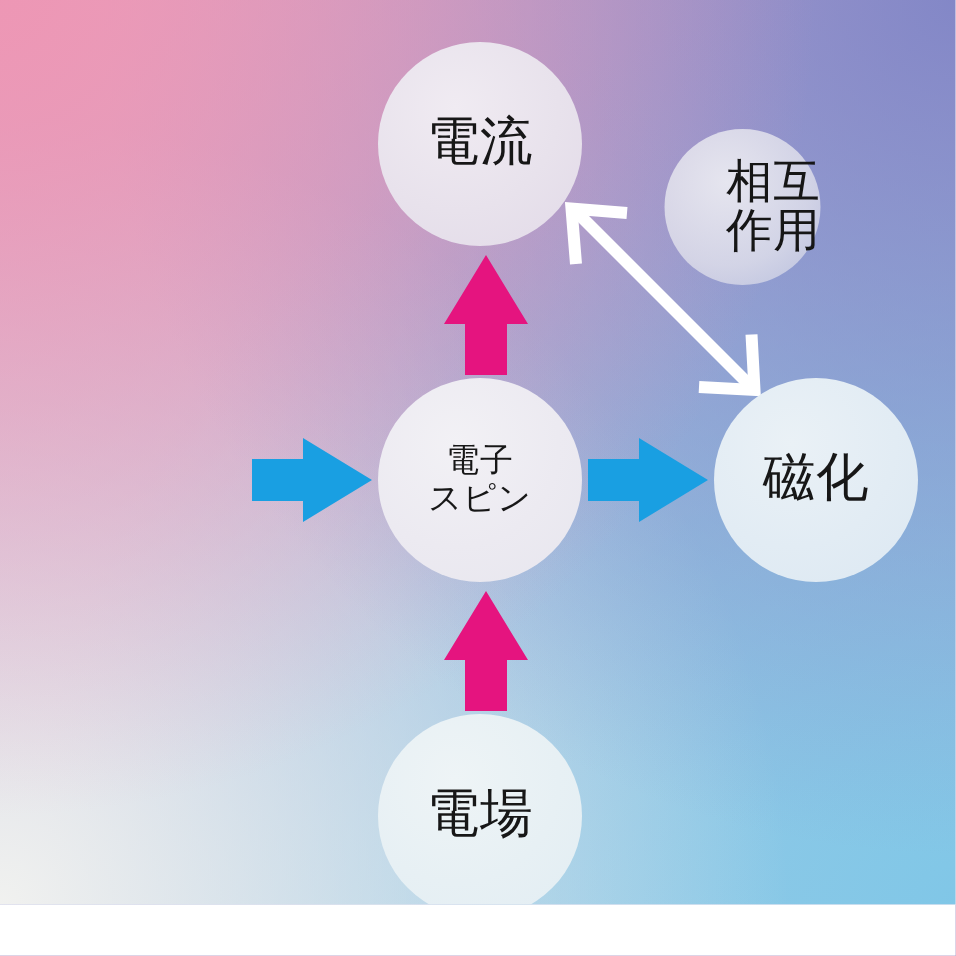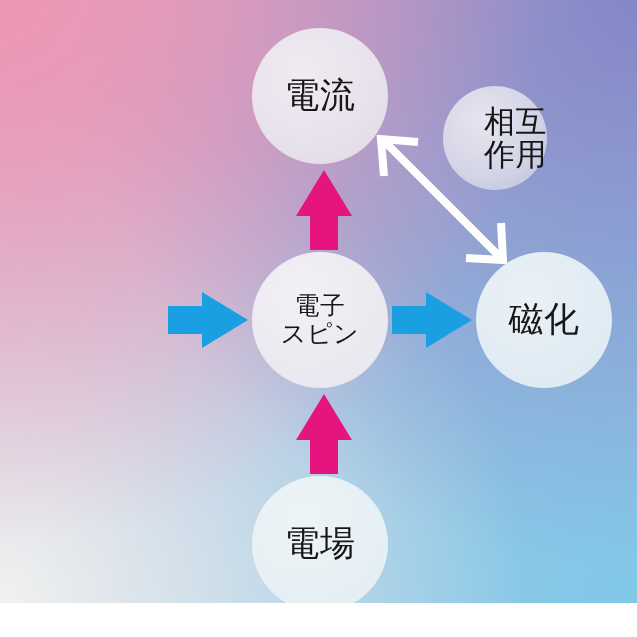--- a/index.html
+++ b/index.html
@@ -50,21 +50,21 @@
   #node-magnetic-field {
     left: 28px; top: 252px;
     width: 136px; height: 136px;
     background: radial-gradient(circle at 38% 32%, #faf3f5 0%, #f4ecf0 55%, #f0e6ec 100%);
     font-size: 35px;
   }
   #node-electron-spin {
     left: 252px; top: 252px;
     width: 136px; height: 136px;
     background: radial-gradient(circle at 38% 32%, #f2f1f5 0%, #eceaf1 55%, #e7e6ee 100%);
-    font-size: 25px;
+    font-size: 22px;
     text-align: center;
   }
   #node-magnetization {
     left: 476px; top: 252px;
     width: 136px; height: 136px;
     background: radial-gradient(circle at 38% 32%, #eaf1f6 0%, #e2ecf4 55%, #dce8f2 100%);
     font-size: 35px;
   }
   #node-electric-field {
     left: 252px; top: 476px;

